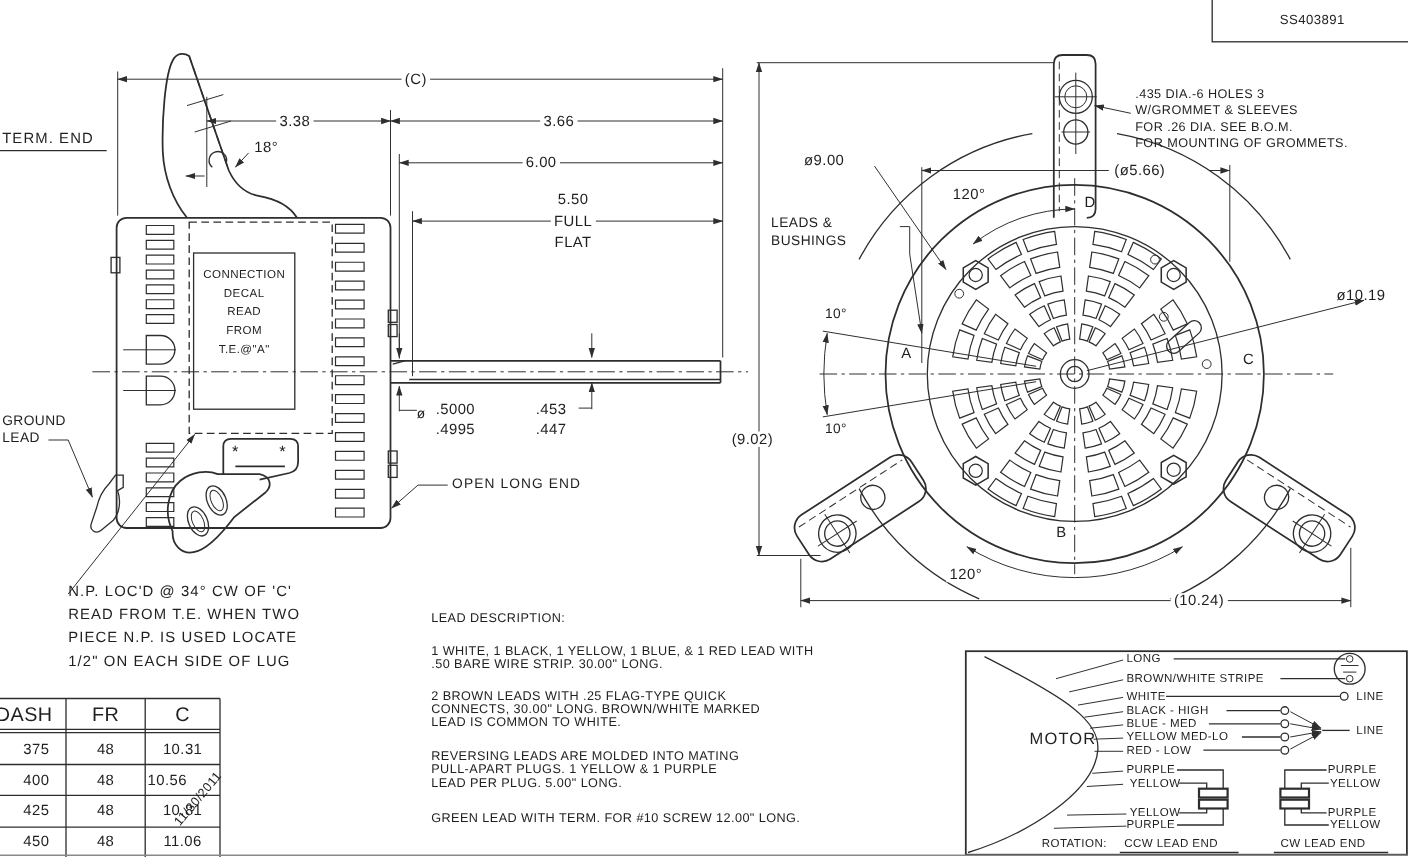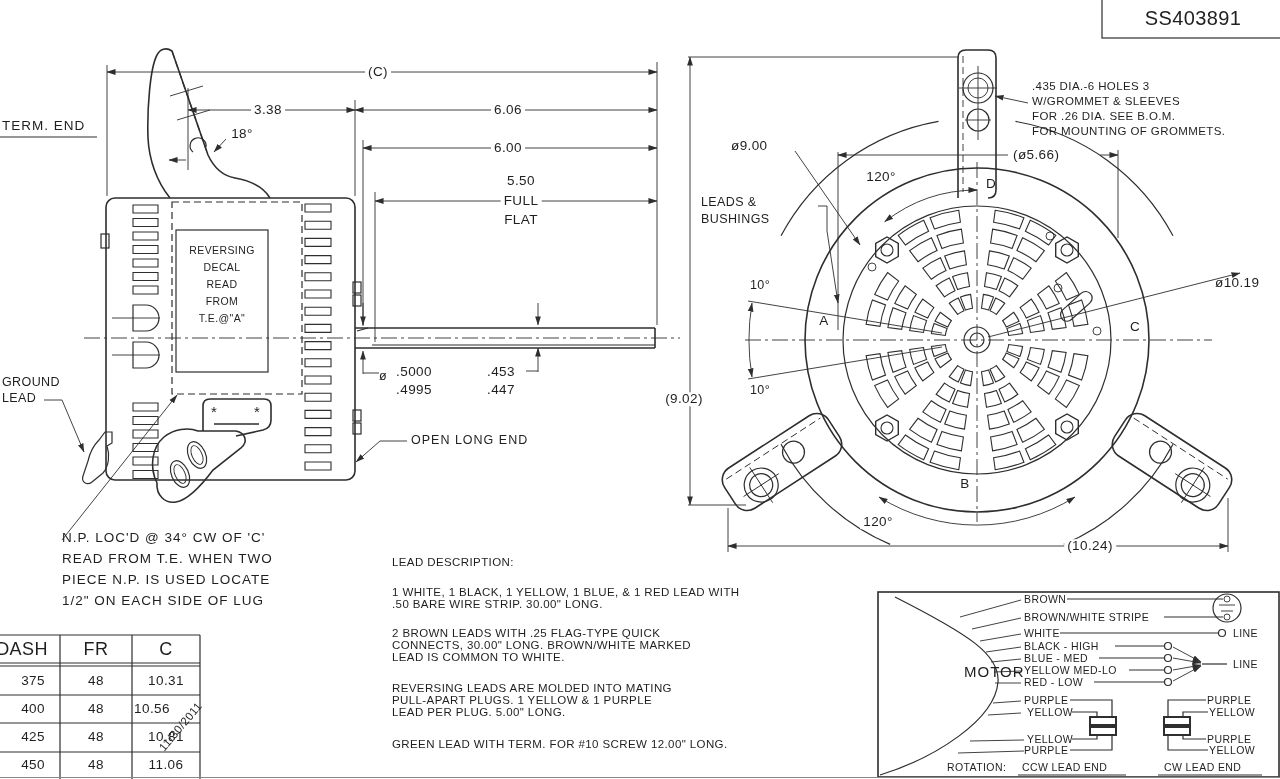--- a/index.html
+++ b/index.html
@@ -8,21 +8,21 @@
   #sheet{position:absolute;inset:0;}
   svg{position:absolute;left:0;top:0;}
   svg .s{stroke:#2e2e2e;fill:none;}
   .w16{stroke-width:1.6}.w12{stroke-width:1.2}.w09{stroke-width:0.9}
   .cl{stroke-dasharray:16 4 3 4}.dsh{stroke-dasharray:7 4}
   .lbl{position:absolute;color:#1f1f1f;white-space:nowrap;line-height:1;letter-spacing:.4px;}
   .c{transform:translate(-50%,-50%);}
   .bg{background:#fff;padding:0 3px;}
   .rot{transform:translate(-50%,-50%) rotate(-50deg);}
   .f10{font-size:10.5px}.f11{font-size:11.5px}.f12{font-size:12.5px}
-  .f13{font-size:13.5px}.f14{font-size:18px}.f15{font-size:15px}.f16{font-size:20px}
+  .f13{font-size:13.5px}.f14{font-size:18px}.f15{font-size:15px}.f16{font-size:12px}
   .ls1{letter-spacing:1px}
 </style>
 </head>
 <body>
 
 <div id="sheet">
 
 <svg width="1280" height="779" viewBox="0 0 1280 779">
   <defs>
     <marker id="ar" viewBox="0 0 10 10" refX="9.5" refY="5" markerWidth="10" markerHeight="10" orient="auto-start-reverse">
@@ -345,37 +345,37 @@
         <path d="M1078.3,433.5L1067.0,440.0L1055.7,433.5L1055.7,420.5L1067.0,414.0L1078.3,420.5Z" fill="none" stroke="#2e2e2e" stroke-width="1.4"></path>
         <path d="M1061,427 a6,6 0 1 0 12,0 a6,6 0 1 0 -12,0" fill="none" stroke="#2e2e2e" stroke-width="1.1"></path>
       </g>
 </svg>
 
 <div class="lbl f16 c" style="left:1193px;top:18px">SS403891</div>
 
 <div class="lbl f13 ls1" style="left:2px;top:119px">TERM. END</div>
 <div class="lbl f12" style="left:2px;top:376px">GROUND</div>
 <div class="lbl f12" style="left:2px;top:392px">LEAD</div>
-<div class="lbl f10 c" style="left:222px;top:250px">REVERSING</div>
+<div class="lbl f10 c" style="left:222px;top:250px">CONNECTION</div>
 <div class="lbl f10 c" style="left:222px;top:267px">DECAL</div>
 <div class="lbl f10 c" style="left:222px;top:284px">READ</div>
 <div class="lbl f10 c" style="left:222px;top:301px">FROM</div>
 <div class="lbl f10 c" style="left:222px;top:318px">T.E.@"A"</div>
 <div class="lbl f15 c" style="left:214px;top:411px">*</div>
 <div class="lbl f15 c" style="left:257px;top:411px">*</div>
 <div class="lbl f12 ls1" style="left:411px;top:434px">OPEN LONG END</div>
 <div class="lbl f13 ls1" style="left:62px;top:531px">N.P. LOC'D @ 34° CW OF 'C'</div>
 <div class="lbl f13 ls1" style="left:62px;top:552px">READ FROM T.E. WHEN TWO</div>
 <div class="lbl f13 ls1" style="left:62px;top:573px">PIECE N.P. IS USED LOCATE</div>
 <div class="lbl f13 ls1" style="left:62px;top:594px">1/2" ON EACH SIDE OF LUG</div>
 
 <div class="lbl f13 c bg" style="left:378px;top:72px">(C)</div>
 <div class="lbl f13 c bg" style="left:268px;top:110px">3.38</div>
-<div class="lbl f13 c bg" style="left:508px;top:110px">6.06</div>
-<div class="lbl f13 c bg" style="left:508px;top:148px">6.00</div>
+<div class="lbl f13 c bg" style="left:508px;top:110px">3.66</div>
+<div class="lbl f13 c bg" style="left:492px;top:148px">6.00</div>
 <div class="lbl f13 c" style="left:521px;top:181px">5.50</div>
 <div class="lbl f13 c bg" style="left:521px;top:201px">FULL</div>
 <div class="lbl f13 c" style="left:521px;top:220px">FLAT</div>
 <div class="lbl f13 c" style="left:242px;top:134px">18°</div>
 <div class="lbl f12 c" style="left:383px;top:376px">ø</div>
 <div class="lbl f13 c" style="left:414px;top:372px">.5000</div>
 <div class="lbl f13 c" style="left:414px;top:390px">.4995</div>
 <div class="lbl f13 c" style="left:501px;top:372px">.453</div>
 <div class="lbl f13 c" style="left:501px;top:390px">.447</div>
 
@@ -415,27 +415,27 @@
 <div class="lbl f13 c bg" style="left:881px;top:177px">120°</div>
 <div class="lbl f13" style="left:1013px;top:148px">(ø5.66)</div>
 <div class="lbl f13 c" style="left:991px;top:184px">D</div>
 <div class="lbl f12" style="left:701px;top:196px">LEADS &amp;</div>
 <div class="lbl f12" style="left:701px;top:213px">BUSHINGS</div>
 <div class="lbl f12 c" style="left:760px;top:285px">10°</div>
 <div class="lbl f12 c" style="left:760px;top:390px">10°</div>
 <div class="lbl f13 c" style="left:824px;top:321px">A</div>
 <div class="lbl f13 c" style="left:1135px;top:327px">C</div>
 <div class="lbl f13 c" style="left:965px;top:484px">B</div>
-<div class="lbl f13" style="left:1215px;top:276px">ø10.19</div>
+<div class="lbl f13" style="left:1215px;top:262px">ø10.19</div>
 <div class="lbl f13 c bg" style="left:684px;top:399px">(9.02)</div>
 <div class="lbl f13 c bg" style="left:878px;top:522px">120°</div>
 <div class="lbl f13 c bg" style="left:1090px;top:546px">(10.24)</div>
 
-<div class="lbl f15 ls1" style="left:964px;top:664px">MOTOR</div>
-<div class="lbl f10" style="left:1024px;top:594px">BROWN</div>
+<div class="lbl f15 ls1" style="left:936px;top:664px">MOTOR</div>
+<div class="lbl f10" style="left:1024px;top:594px">LONG</div>
 <div class="lbl f10" style="left:1024px;top:612px">BROWN/WHITE STRIPE</div>
 <div class="lbl f10" style="left:1024px;top:628px">WHITE</div>
 <div class="lbl f10" style="left:1024px;top:641px">BLACK - HIGH</div>
 <div class="lbl f10" style="left:1024px;top:653px">BLUE - MED</div>
 <div class="lbl f10" style="left:1024px;top:665px">YELLOW MED-LO</div>
 <div class="lbl f10" style="left:1024px;top:677px">RED - LOW</div>
 <div class="lbl f10" style="left:1233px;top:628px">LINE</div>
 <div class="lbl f10" style="left:1233px;top:659px">LINE</div>
 <div class="lbl f10" style="left:1024px;top:695px">PURPLE</div>
 <div class="lbl f10" style="left:1027px;top:707px">YELLOW</div>

